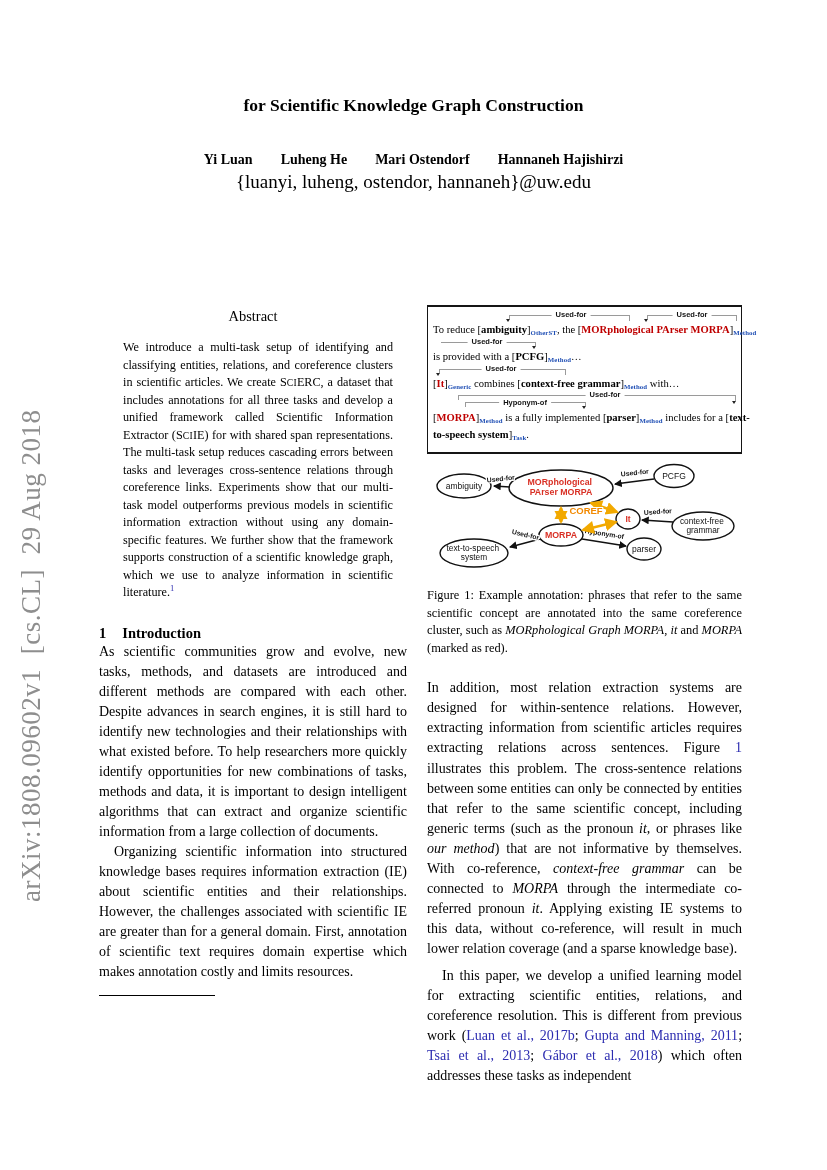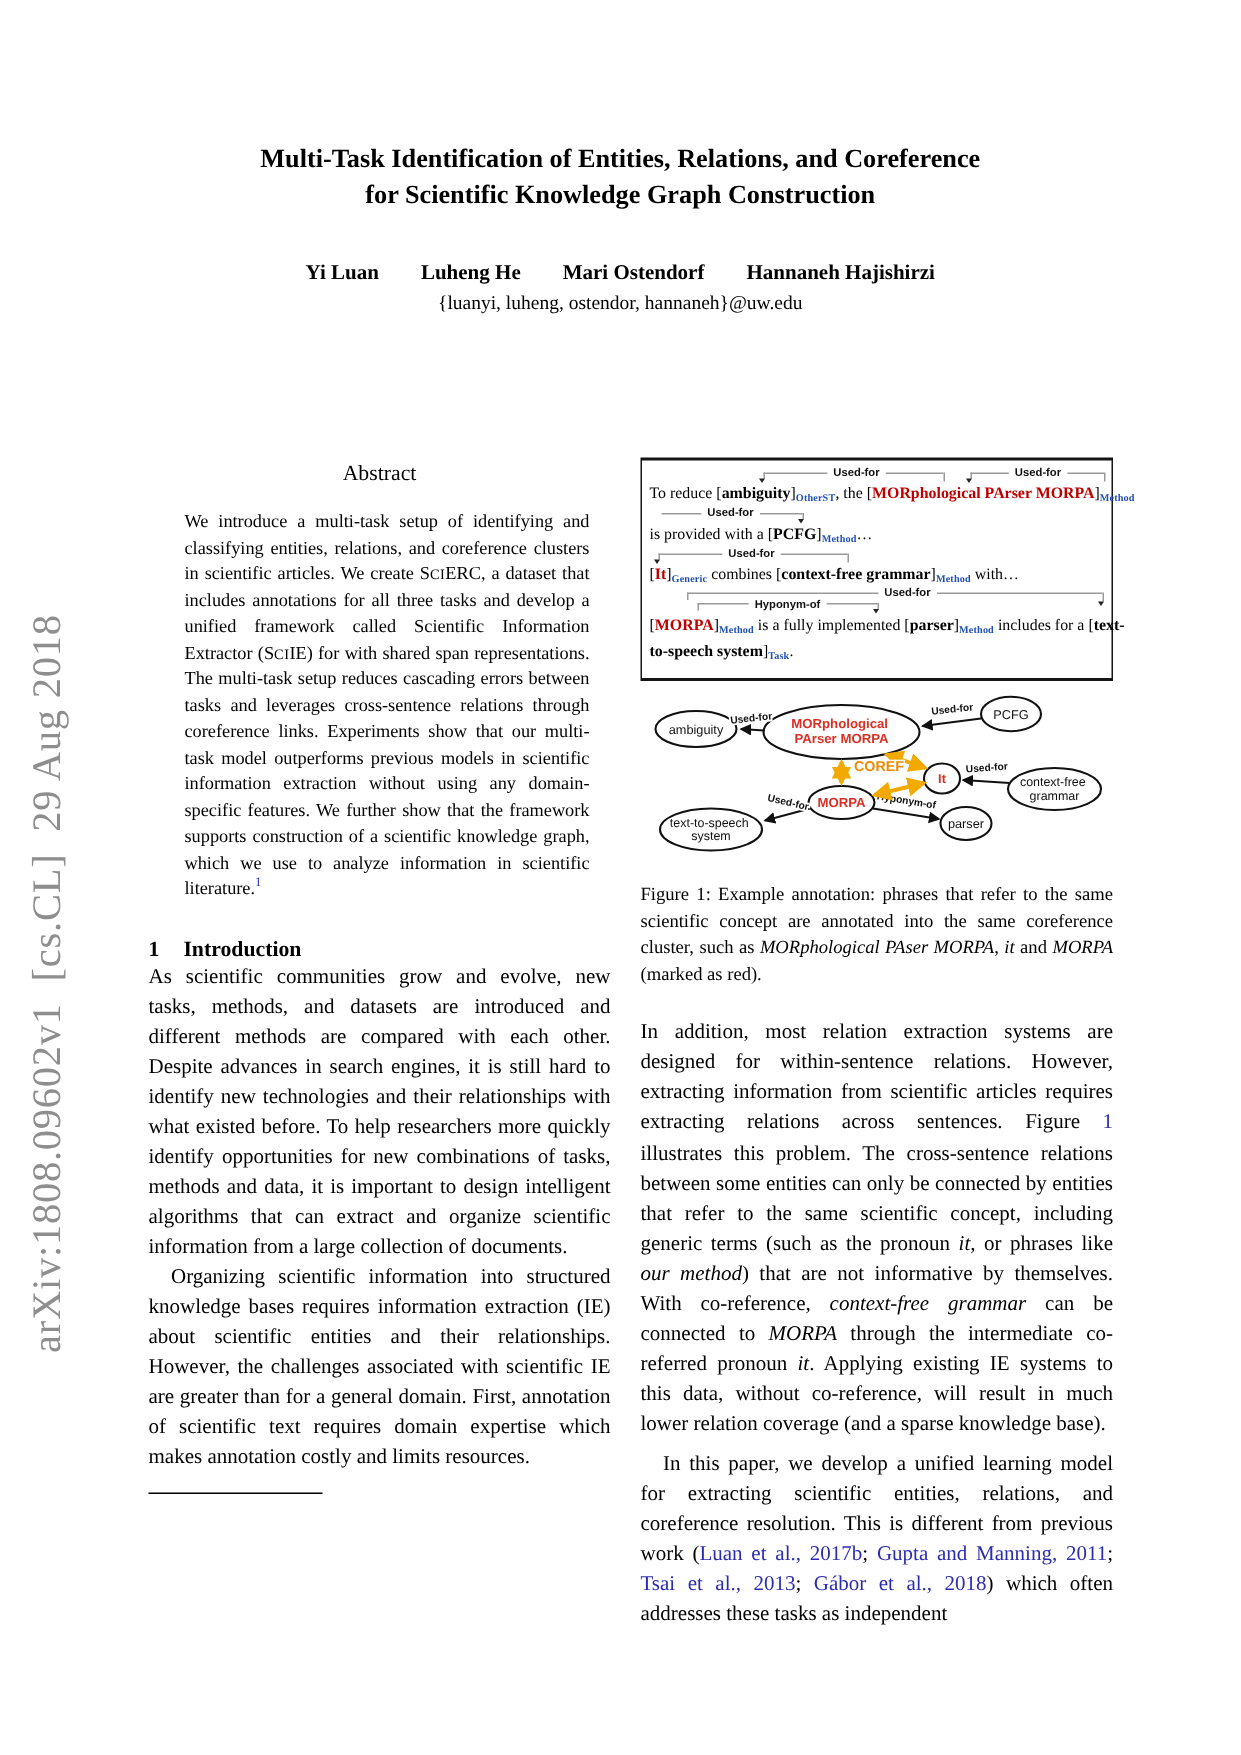--- a/index.html
+++ b/index.html
@@ -11,21 +11,21 @@
     transform-origin:0 0;transform:rotate(-90deg);
     font-family:"Liberation Serif",serif;
     font-size:27px;color:#8e8e8e;letter-spacing:.5px;white-space:pre;
   }
 
   
   .title-block{position:absolute;top:94px;left:0;width:827px;text-align:center;}
   .title{font-size:17.5px;font-weight:bold;line-height:1.35;}
   .authors{margin-top:34px;font-size:14px;font-weight:bold;display:flex;justify-content:center;gap:28px;}
   .affil{margin-top:5px;font-size:13.5px;}
-  .email{margin-top:3px;font-size:13px;}
+  .email{margin-top:3px;font-size:19px;}
 
   
   .col-left{position:absolute;left:99px;top:308px;width:308px;}
   .col-right{position:absolute;left:427px;top:305px;width:315px;}
 
   .abs-heading{text-align:center;font-weight:normal;font-size:14.5px;margin:0 0 14px 0;}
   .abs-body{margin:0 14px 0 24px;font-size:12.2px;line-height:1.435;text-align:justify;}
   .sc{font-size:9.6px;letter-spacing:.3px;}
   .sup{vertical-align:super;font-size:8.5px;line-height:0;}
   .blue{color:#2c2cb0;}
@@ -67,21 +67,20 @@
   .coref-lbl{font-family:"Liberation Sans",sans-serif;font-weight:bold;font-size:9.5px;fill:#f28900;
              paint-order:stroke;stroke:#fff;stroke-width:2px;}
 </style>
 </head>
 <body>
 
 <div class="watermark">arXiv:1808.09602v1  [cs.CL]  29 Aug 2018</div>
 
 <div class="title-block">
   <div class="title">
-    <div>Multi-Task Identification of Entities, Relations, and Coreference</div>
     <div>for Scientific Knowledge Graph Construction</div>
   </div>
   <div class="authors">
     <span>Yi Luan</span>
     <span>Luheng He</span>
     <span>Mari Ostendorf</span>
     <span>Hannaneh Hajishirzi</span>
   </div>
   <div class="email">{luanyi, luheng, ostendor, hannaneh}@uw.edu</div>
 </div>
@@ -230,18 +229,18 @@
 
       <g>
         <line x1="127" y1="45" x2="127" y2="59" stroke="#f2a900" stroke-width="2.6" marker-start="url(#arrAs)" marker-end="url(#arrA)"></line>
         <line x1="157" y1="40" x2="183" y2="49" stroke="#f2a900" stroke-width="2.6" marker-start="url(#arrAs)" marker-end="url(#arrA)"></line>
         <line x1="149" y1="67" x2="182" y2="59" stroke="#f2a900" stroke-width="2.6" marker-start="url(#arrAs)" marker-end="url(#arrA)"></line>
         <text class="coref-lbl" x="152" y="51" text-anchor="middle">COREF</text>
       </g>
     </svg>
   </div>
 
-  <p class="fig-caption"><span>Figure 1: Example annotation: phrases that refer to the same scientific concept are annotated into the same coreference cluster, such as </span><span class="it">MORphological PAser MORPA</span><span>, </span><span class="it">it</span><span> and </span><span class="it">MORPA</span><span> (marked as red).</span></p>
+  <p class="fig-caption"><span>Figure 1: Example annotation: phrases that refer to the same scientific concept are annotated into the same coreference cluster, such as </span><span class="it">MORphological Graph MORPA</span><span>, </span><span class="it">it</span><span> and </span><span class="it">MORPA</span><span> (marked as red).</span></p>
 
   <p class="para" style="margin-top:21px;"><span>In addition, most relation extraction systems are designed for within-sentence relations. However, extracting information from scientific articles requires extracting relations across sentences. Figure </span><span class="blue">1</span><span> illustrates this problem. The cross-sentence relations between some entities can only be connected by entities that refer to the same scientific concept, including generic terms (such as the pronoun </span><span class="it">it</span><span>, or phrases like </span><span class="it">our method</span><span>) that are not informative by themselves. With co-reference, </span><span class="it">context-free grammar</span><span> can be connected to </span><span class="it">MORPA</span><span> through the intermediate co-referred pronoun </span><span class="it">it</span><span>. Applying existing IE systems to this data, without co-reference, will result in much lower relation coverage (and a sparse knowledge base).</span></p>
 
   <p class="para indent gap-top"><span>In this paper, we develop a unified learning model for extracting scientific entities, relations, and coreference resolution. This is different from previous work (</span><span class="blue">Luan et al., 2017b</span><span>; </span><span class="blue">Gupta and Manning, 2011</span><span>; </span><span class="blue">Tsai et al., 2013</span><span>; </span><span class="blue">Gábor et al., 2018</span><span>) which often addresses these tasks as independent</span></p>
 </div>
 
 </body></html>

